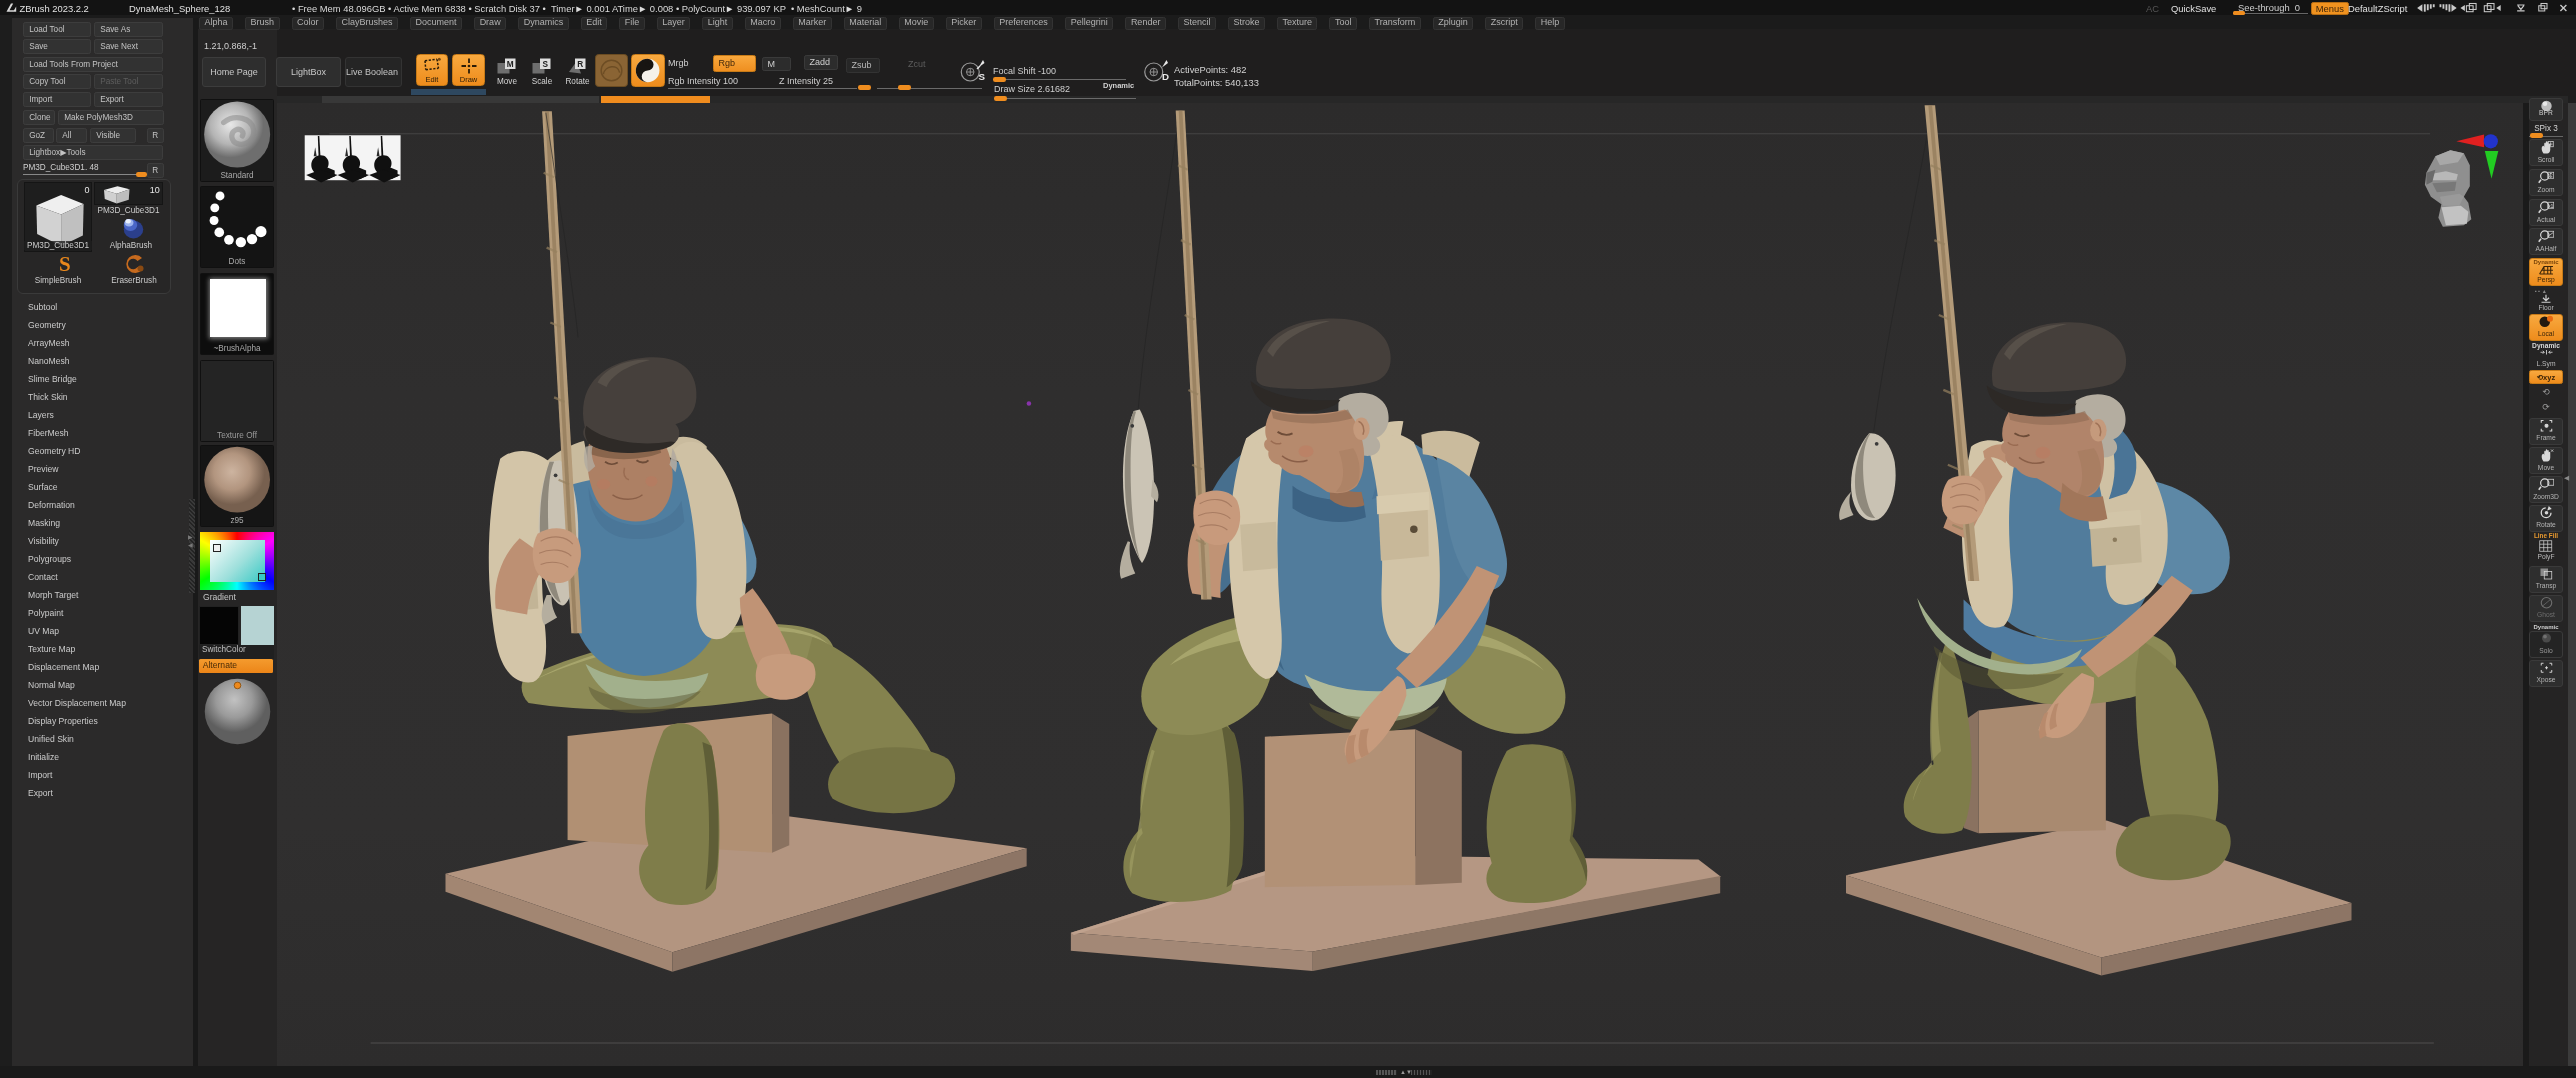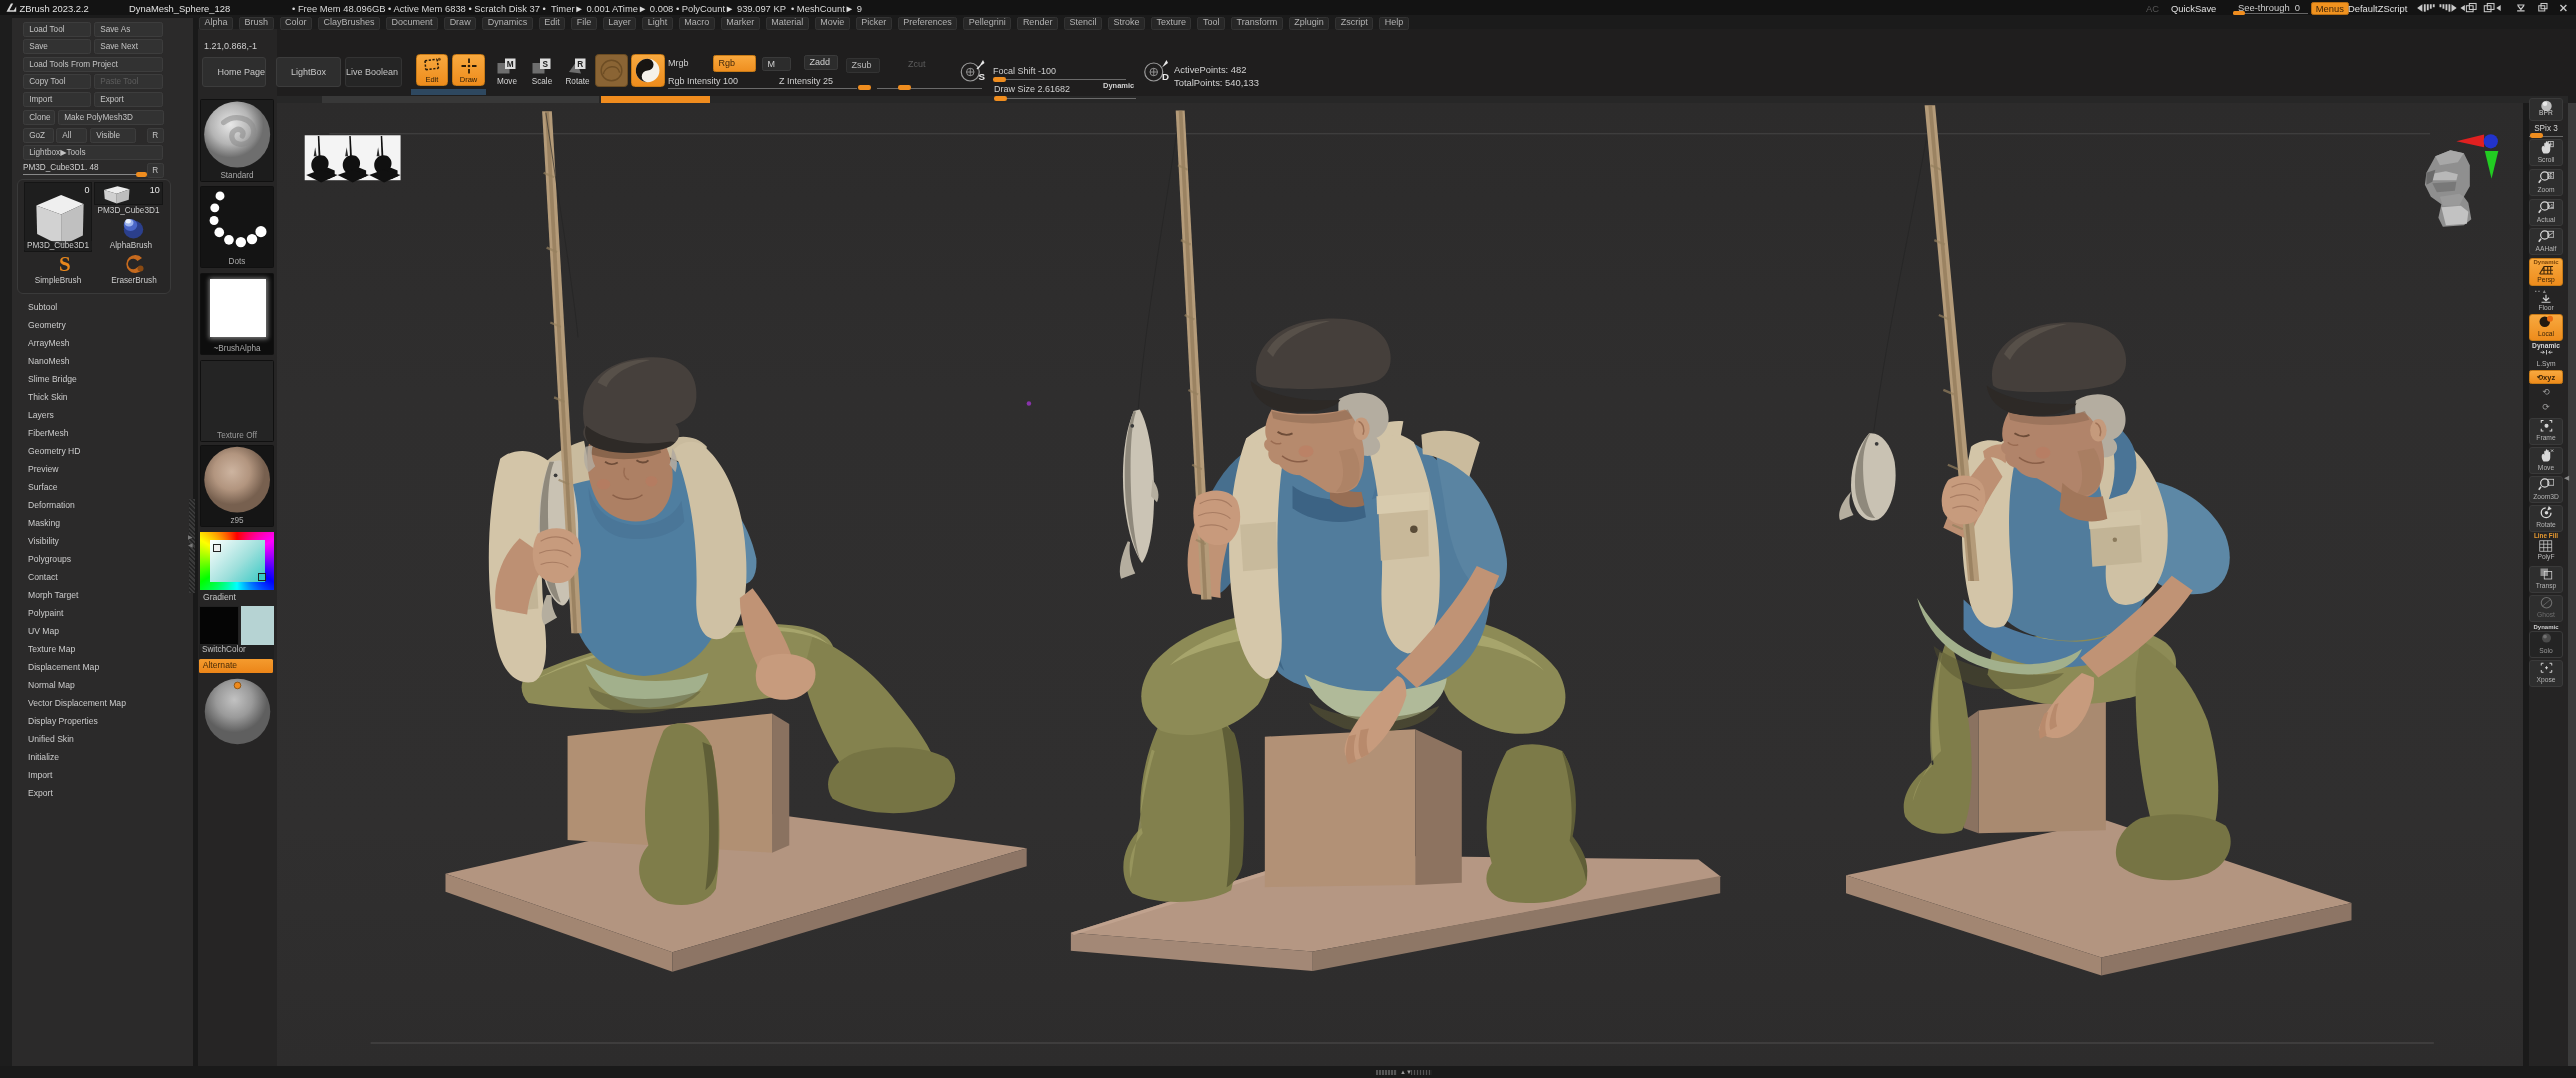--- a/index.html
+++ b/index.html
@@ -1,18 +1,18 @@
 <!DOCTYPE html>
 <html style="font-size:12px"><head><meta charset="utf-8"><style>
 *{margin:0;padding:0;box-sizing:border-box}
 html,body{width:2576px;height:1078px;background:#1e1e1e;font-family:"Liberation Sans",sans-serif;overflow:hidden}
 body{position:relative}
 .a{position:absolute}
 .btn{position:absolute;background:#323232;border:0.7px solid #3d3d3d;border-radius:2.2px;color:#c4c4c4;font-size:8.2px;line-height:13.5px;padding-left:5.2px;white-space:nowrap}
-.mi{background:#272727;border:0.7px solid #333;border-radius:2.2px;color:#b2b2b2;font-size:9px;line-height:9.7px;padding:0.7px 4.5px;margin-right:6px;white-space:nowrap}
+.mi{background:#272727;border:0.7px solid #333;border-radius:2.2px;color:#b2b2b2;font-size:9px;line-height:9.7px;padding:0.7px 4.5px;margin-right:12px;white-space:nowrap}
 .li{position:absolute;left:28px;color:#cccccc;font-size:8.6px;white-space:nowrap}
 .tp{position:absolute;left:200px;width:74px;background:#1c1c1c;border:0.7px solid #101010;border-radius:1.5px}
 .tl{position:absolute;width:100%;text-align:center;color:#aaaaaa;font-size:8.2px;bottom:1.5px}
 .rb{position:absolute;left:2529px;width:34px;background:#2e2e2e;border:0.7px solid #3a3a3a;border-radius:3px;text-align:center;color:#b5b5b5;font-size:6.7px}
 .rlbl{position:absolute;left:2529px;width:34px;text-align:center;color:#bbbbbb;font-size:6.7px}
 </style></head><body>
 
 <div class="a" style="left:0;top:0;width:2576px;height:15px;background:#131313"></div>
 <div class="a" style="left:0;top:15px;width:2576px;height:13.5px;background:#1b1b1b"></div>
 <div class="a" style="left:0;top:28.5px;width:2576px;height:67px;background:#1f1e1e"></div>
@@ -95,21 +95,21 @@
     <span class="mi">Stroke</span>
     <span class="mi">Texture</span>
     <span class="mi">Tool</span>
     <span class="mi">Transform</span>
     <span class="mi">Zplugin</span>
     <span class="mi">Zscript</span>
     <span class="mi">Help</span>
 </div>
 <div class="a" style="left:204px;top:41px;color:#cfcfcf;font-size:9px">1.21,0.868,-1</div>
 
-<div class="a" style="left:202px;top:57px;width:64px;height:30px;background:#2e2e2e;border:0.7px solid #3c3c3c;border-radius:3px;color:#c8c8c8;font-size:9px;text-align:right;line-height:28.5px">Home Page</div>
+<div class="a" style="left:202px;top:57px;width:64px;height:30px;background:#2e2e2e;border:0.7px solid #3c3c3c;border-radius:3px;color:#c8c8c8;font-size:9px;text-align:center;line-height:28.5px">Home Page</div>
 <div class="a" style="left:276px;top:57px;width:65px;height:30px;background:#2e2e2e;border:0.7px solid #3c3c3c;border-radius:3px;color:#c8c8c8;font-size:9px;text-align:center;line-height:28.5px">LightBox</div>
 <div class="a" style="left:345px;top:57px;width:57px;height:30px;background:#252525;border:0.7px solid #333;border-radius:3px;color:#c4c4c4;font-size:9px;text-align:left;line-height:28.5px">Live Boolean</div>
 
 <div class="a" style="left:416px;top:54px;width:32px;height:32px;background:linear-gradient(#f8a93f,#ee8c1c);border:0.7px solid #c87b17;border-radius:3.7px;text-align:center">
 <svg width="19.5" height="18" viewBox="0 0 26 24" style="margin-top:1.5px">
       <g stroke="#2a1c08" stroke-width="2" fill="none">
         <path d="M4,5 L20,3 M4,5 L5,17 M5,17 L22,15 M20,3 L22,15" stroke-dasharray="3,2"></path>
       </g>
       <circle cx="23" cy="3" r="2" fill="#7a4a10"></circle>
     </svg>

